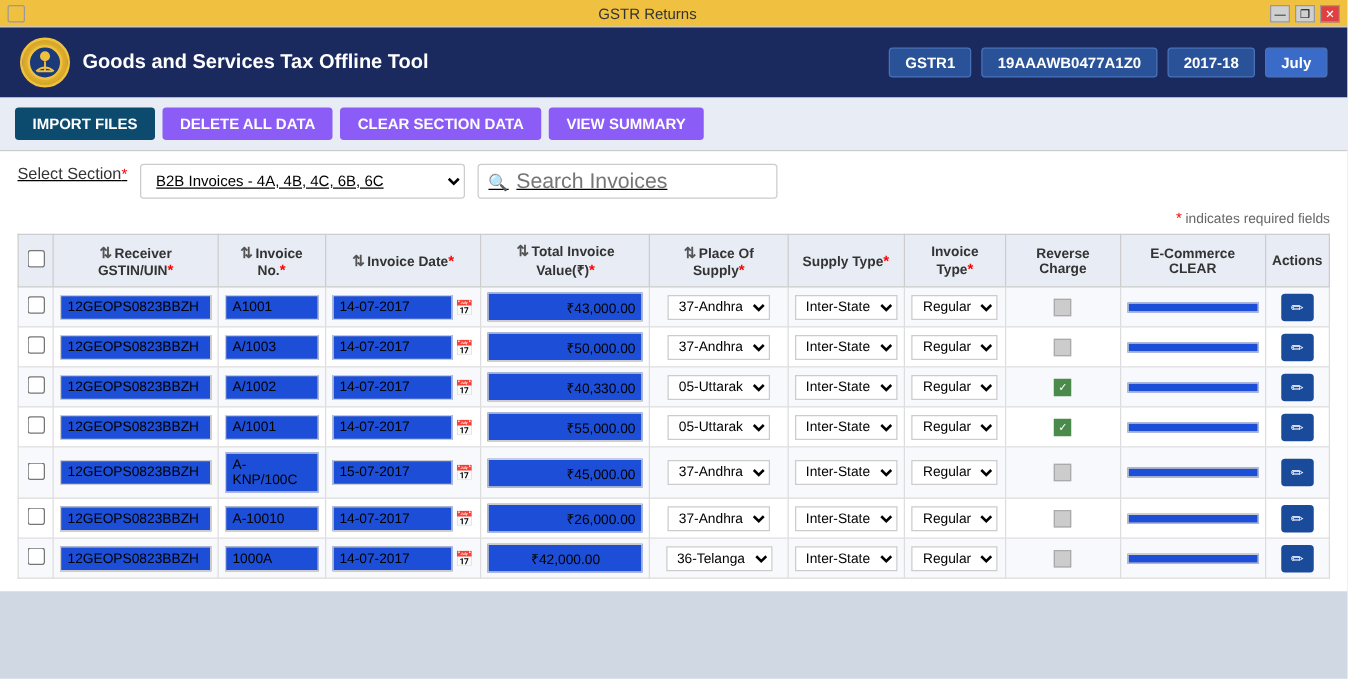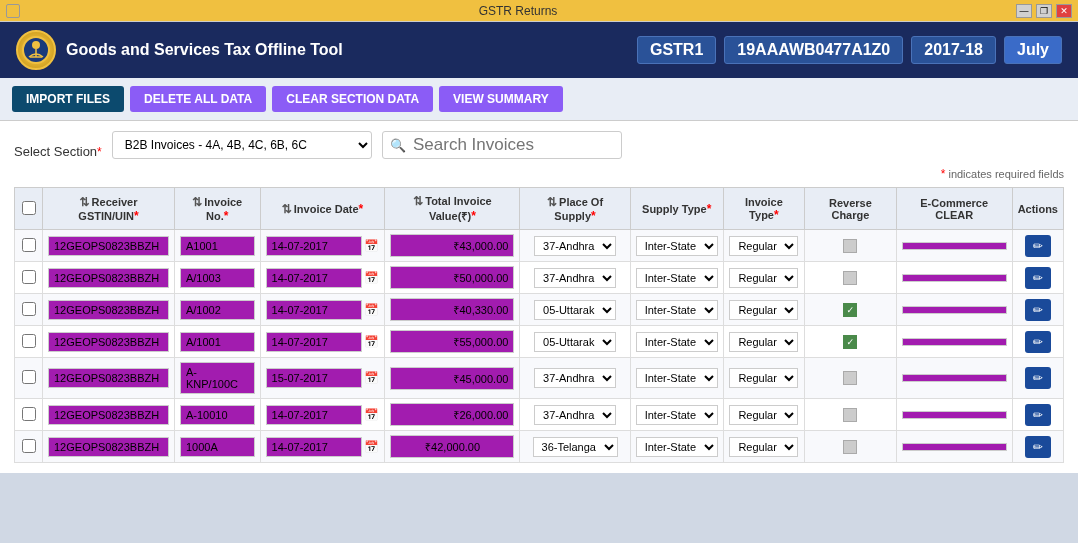--- a/index.html
+++ b/index.html
@@ -34,21 +34,21 @@
     .logo-circle {
       width: 40px; height: 40px; border-radius: 50%;
       background: radial-gradient(circle, #f0c040 30%, #c09010 100%);
       display: flex; align-items: center; justify-content: center;
       font-size: 8px; color: #fff; border: 2px solid #f0c040;
     }
     .app-title { color: white; font-size: 16px; font-weight: bold; }
     .header-badges { display: flex; gap: 8px; }
     .badge {
       background: #2a5298; color: white; padding: 4px 12px;
-      border: 1px solid #4a72b8; border-radius: 3px; font-size: 16px;
+      border: 1px solid #4a72b8; border-radius: 3px; font-size: 12px;
       font-weight: bold;
     }
     .badge.active { background: #3a6bc8; }
 
     
     .toolbar {
       background: #e8edf5;
       padding: 8px 12px;
       display: flex;
       gap: 6px;
@@ -65,23 +65,24 @@
     }
     .tool-btn.primary { background: #0c4a6e; }
     .tool-btn.secondary { background: #8b5cf6; }
 
     
     .content { background: white; margin: 0; padding: 10px 14px; }
 
     
     .section-row {
       display: flex;
-      align-items: flex-end;
+      align-items: flex-start;
       gap: 10px;
       margin-bottom: 6px;
+      text-decoration: underline;
     }
     .section-label { font-size: 13px; color: #333; font-weight: normal; }
     .section-label span { color: red; }
     .section-select {
       width: 260px;
       padding: 5px 8px;
       border: 1px solid #ccc;
       border-radius: 3px;
       font-size: 12px;
       background: white;
@@ -129,21 +130,21 @@
       vertical-align: middle;
       font-size: 11px;
     }
     .data-table tr:nth-child(odd) td { background: #f8f9fc; }
     .data-table tr:nth-child(even) td { background: #fff; }
 
     .cell-input {
       width: 100%;
       border: 1px solid #ccc;
       padding: 3px 5px;
-      background: #a21caf;
+      background: #1d4ed8;
       font-size: 11px;
       text-align: left;
     }
     .cell-input.date { width: 96px; }
     .cell-select {
       border: 1px solid #ccc;
       padding: 2px 4px;
       font-size: 11px;
       background: white;
       cursor: pointer;

